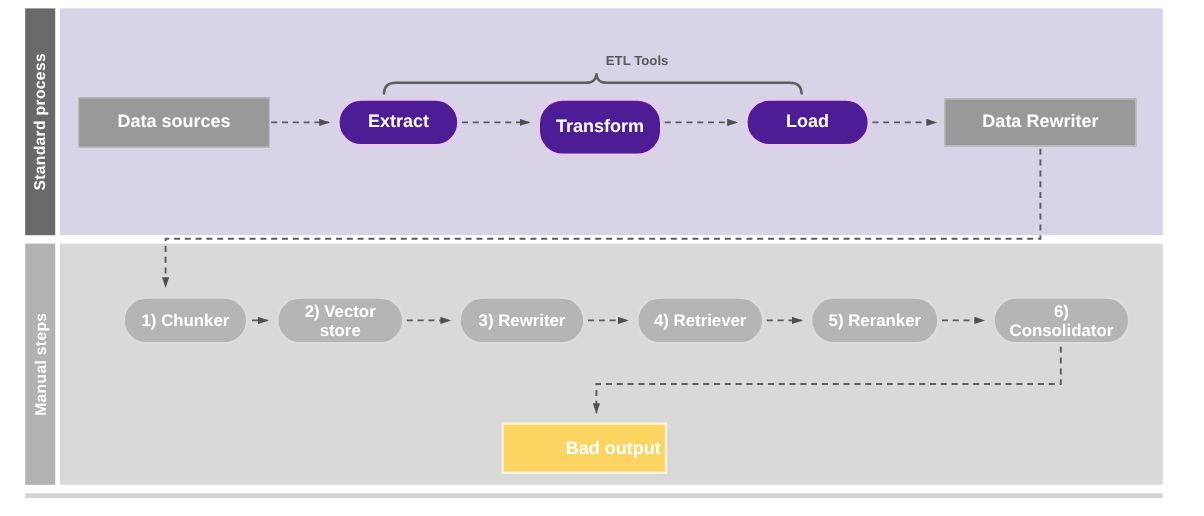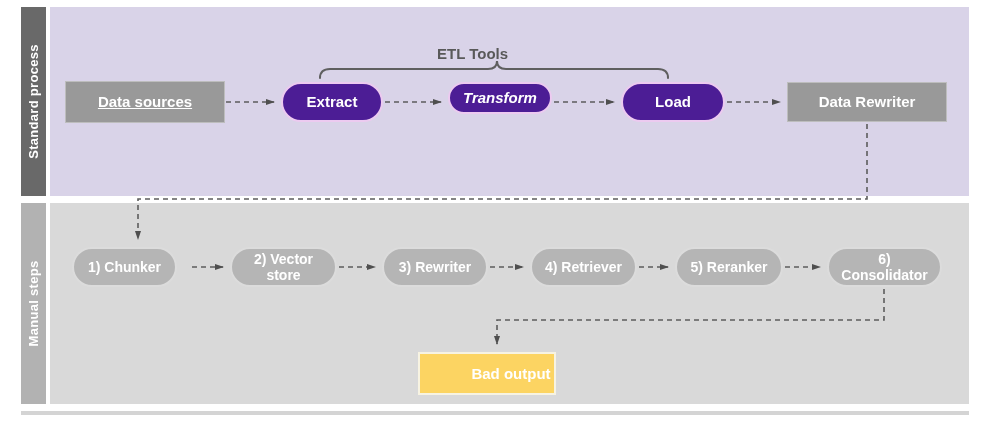--- a/index.html
+++ b/index.html
@@ -25,36 +25,36 @@
   .node{
     position:absolute;display:flex;align-items:center;justify-content:center;
     color:#ffffff;font-weight:bold;text-align:center;box-sizing:border-box;
     line-height:1.15;
   }
   .rect-gray{background:#999999;border:1px solid #bdbdbd;font-size:15px;}
   .pill-pink{background:#4c1d95;border:2px solid #eccaf0;border-radius:21px;font-size:15px;}
   .pill-gray{background:#b5b5b5;border:2px solid #dcdcdc;border-radius:21px;font-size:14px;padding:0 8px;}
   .rect-yellow{background:#fcd462;border:2px solid #f7f3e2;font-size:15px;}
 
-  #node-data-sources{left:65px;top:81px;width:160px;height:42px;text-decoration:underline;}
+  #node-data-sources{left:65px;top:81px;width:160px;height:42px;}
   #node-extract{left:281px;top:82px;width:102px;height:40px;}
-  #node-transform{left:448px;top:82px;width:104px;height:32px;font-style:italic;}
+  #node-transform{left:448px;top:82px;width:104px;height:48px;}
   #node-load{left:621px;top:82px;width:104px;height:40px;}
   #node-data-warehouse{left:787px;top:82px;width:160px;height:40px;}
-  #node-chunker{left:72px;top:247px;width:105px;height:40px;}
+  #node-chunker{left:102px;top:247px;width:105px;height:40px;}
   #node-vector-store{left:230px;top:247px;width:107px;height:40px;}
   #node-rewriter{left:382px;top:247px;width:106px;height:40px;}
   #node-retriever{left:530px;top:247px;width:107px;height:40px;}
   #node-reranker{left:675px;top:247px;width:108px;height:40px;}
   #node-consolidator{left:827px;top:247px;width:115px;height:40px;}
   #node-bad-output{left:418px;top:352px;width:138px;height:43px;padding-left:48px;}
 
   #etl-tools-label{
-    position:absolute;left:437px;top:45px;width:120px;text-align:left;
-    color:#595959;font-size:15px;font-weight:bold;
+    position:absolute;left:437px;top:45px;width:120px;text-align:right;
+    color:#595959;font-size:11px;font-weight:bold;
   }
   #connector-layer{position:absolute;left:0;top:0;width:1003px;height:430px;pointer-events:none;}
 </style>
 </head>
 <body>
 
 <div class="canvas">
 
   <div id="lane-standard-body"></div>
   <div id="lane-manual-body"></div>

